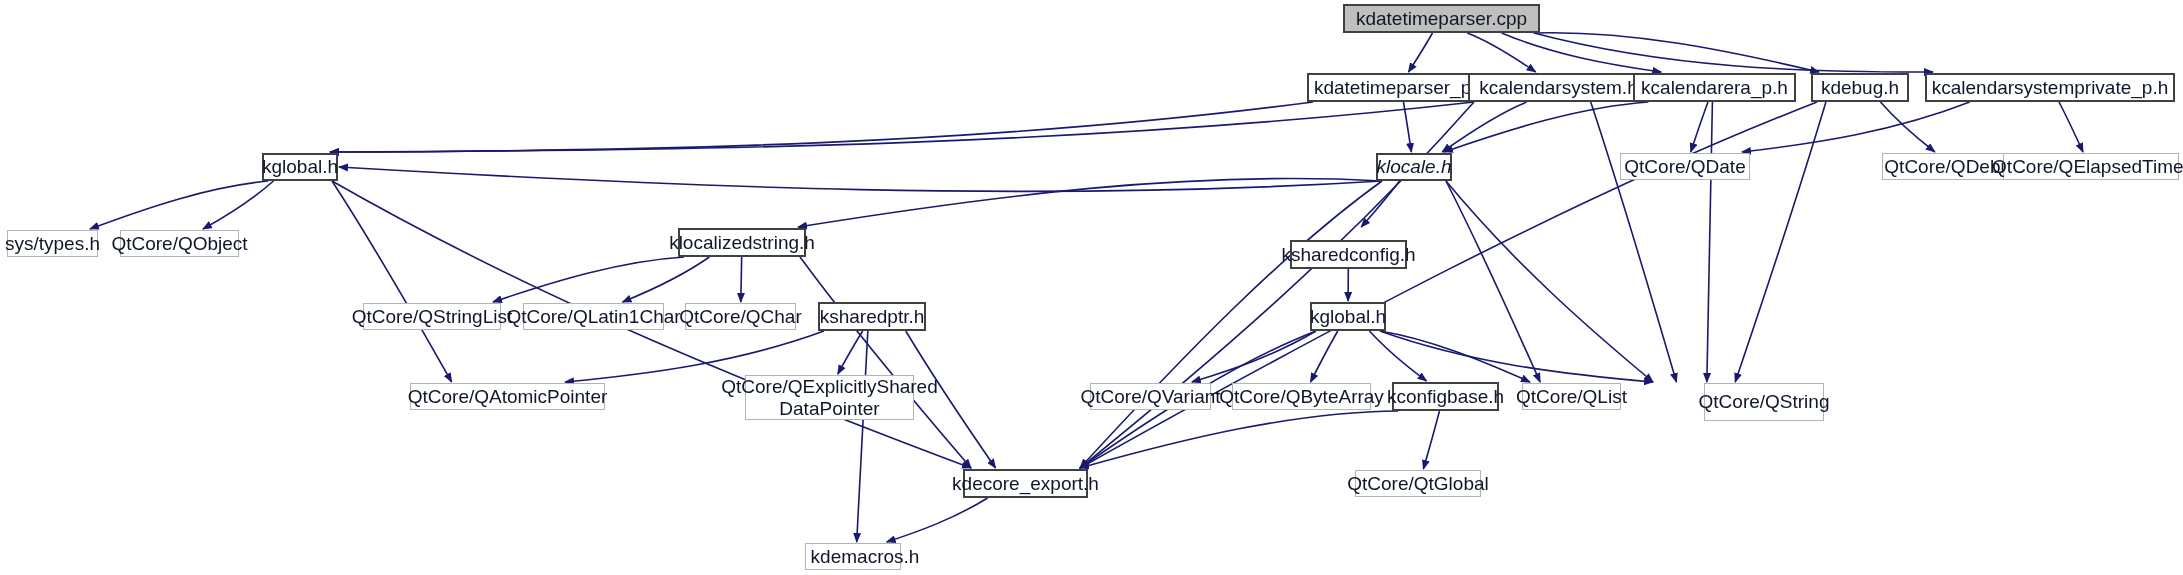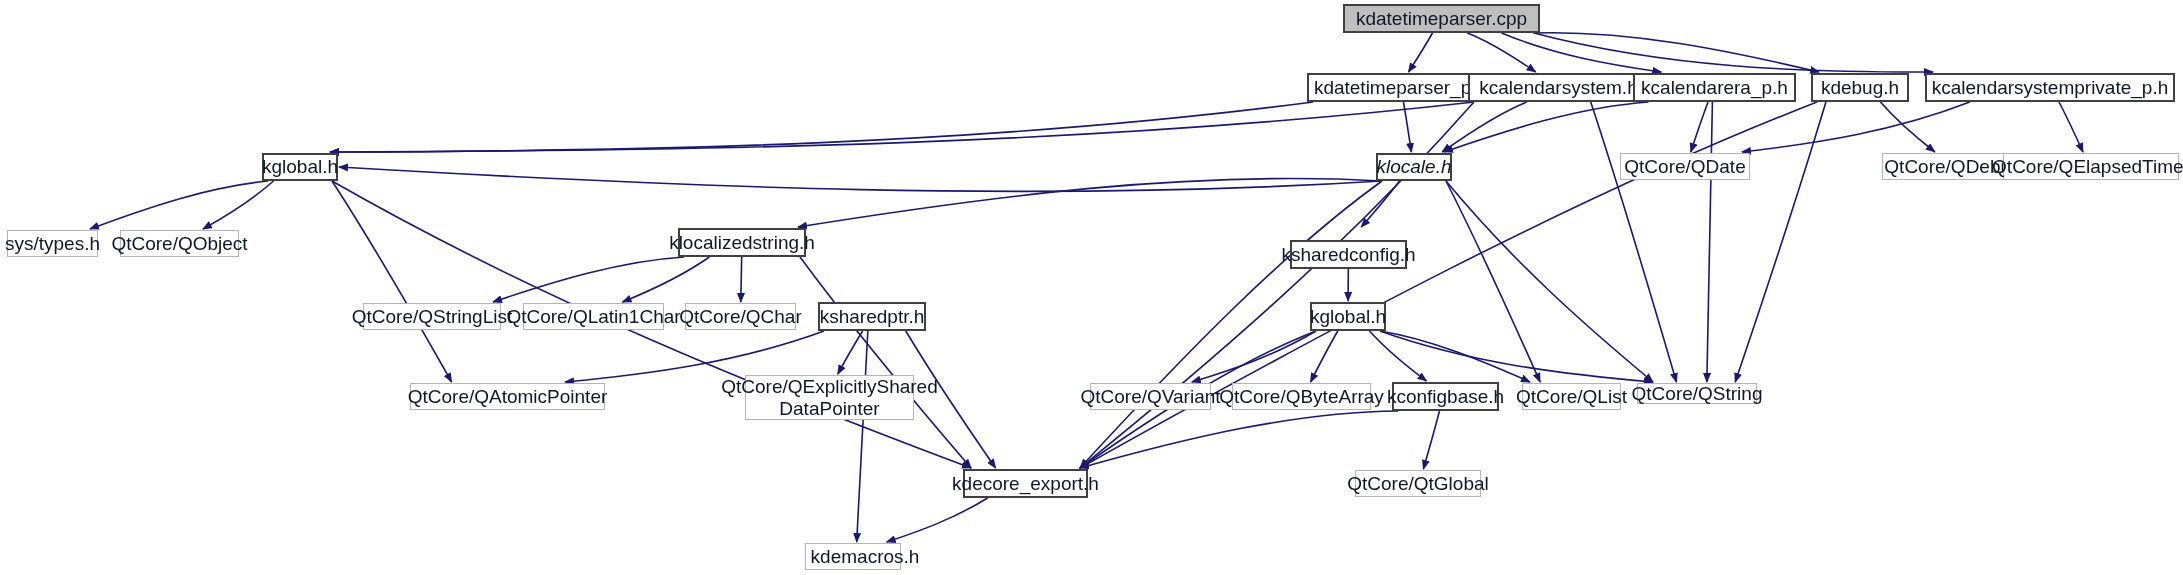--- a/index.html
+++ b/index.html
@@ -109,18 +109,18 @@
       <div class="node" style="left: 685px; top: 303px; width: 111px; height: 27px;">QtCore/QChar</div>
       <div class="node strong" style="left: 818px; top: 302px; width: 108px; height: 29px;">ksharedptr.h</div>
       <div class="node strong" style="left: 1310px; top: 302px; width: 76px; height: 29px;">kglobal.h</div>
       <div class="node" style="left: 410px; top: 383px; width: 195px; height: 27px;">QtCore/QAtomicPointer</div>
       <div class="node" style="left: 745px; top: 375px; width: 169px; height: 45px;">QtCore/QExplicitlyShared
 DataPointer</div>
       <div class="node" style="left: 1090px; top: 383px; width: 121px; height: 27px;">QtCore/QVariant</div>
       <div class="node" style="left: 1232px; top: 383px; width: 139px; height: 27px;">QtCore/QByteArray</div>
       <div class="node strong" style="left: 1392px; top: 382px; width: 107px; height: 29px;">kconfigbase.h</div>
       <div class="node" style="left: 1522px; top: 383px; width: 99px; height: 27px;">QtCore/QList</div>
-      <div class="node" style="left: 1637px; top: 383px; width: 120px; height: 21px;">QtCore/QString</div>
+      <div class="node" style="left: 1704px; top: 383px; width: 120px; height: 38px;">QtCore/QString</div>
       <div class="node strong" style="left: 963px; top: 469px; width: 125px; height: 29px;">kdecore_export.h</div>
       <div class="node" style="left: 1355px; top: 470px; width: 126px; height: 27px;">QtCore/QtGlobal</div>
       <div class="node" style="left: 805px; top: 543px; width: 96px; height: 27px; padding-left: 24px;">kdemacros.h</div>
     </div>
 </div>
 
 </body></html>

